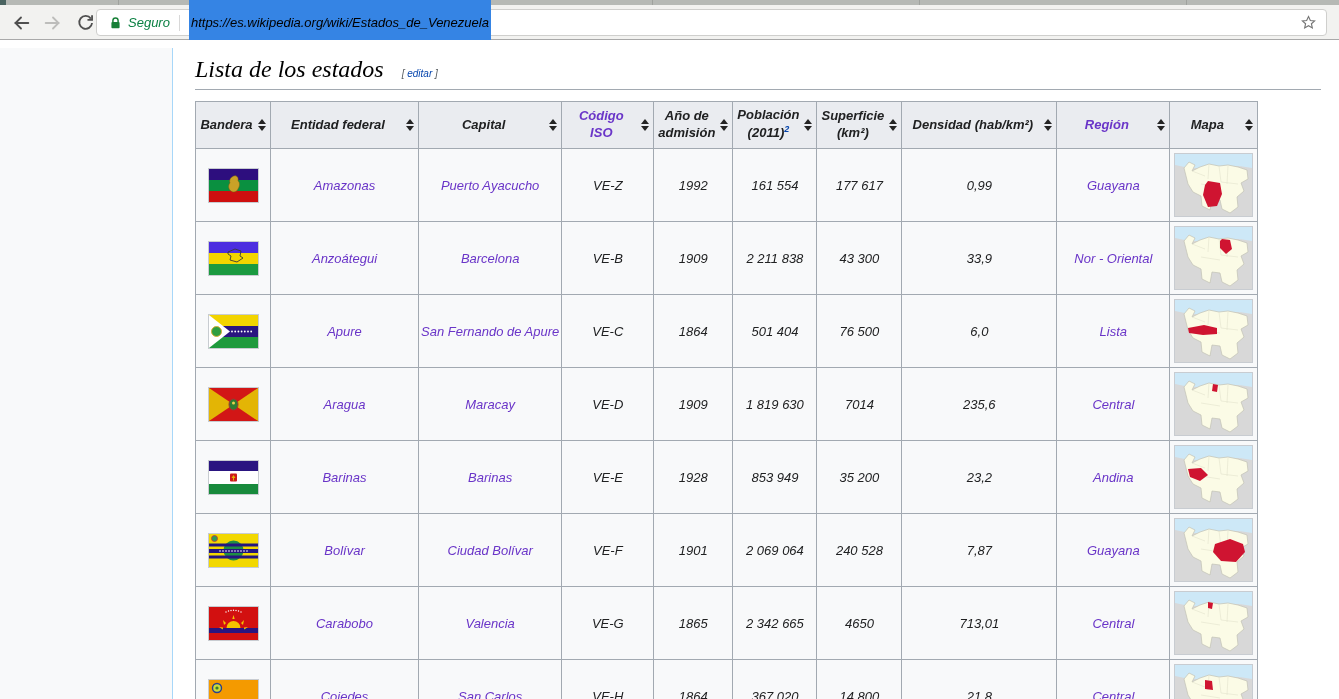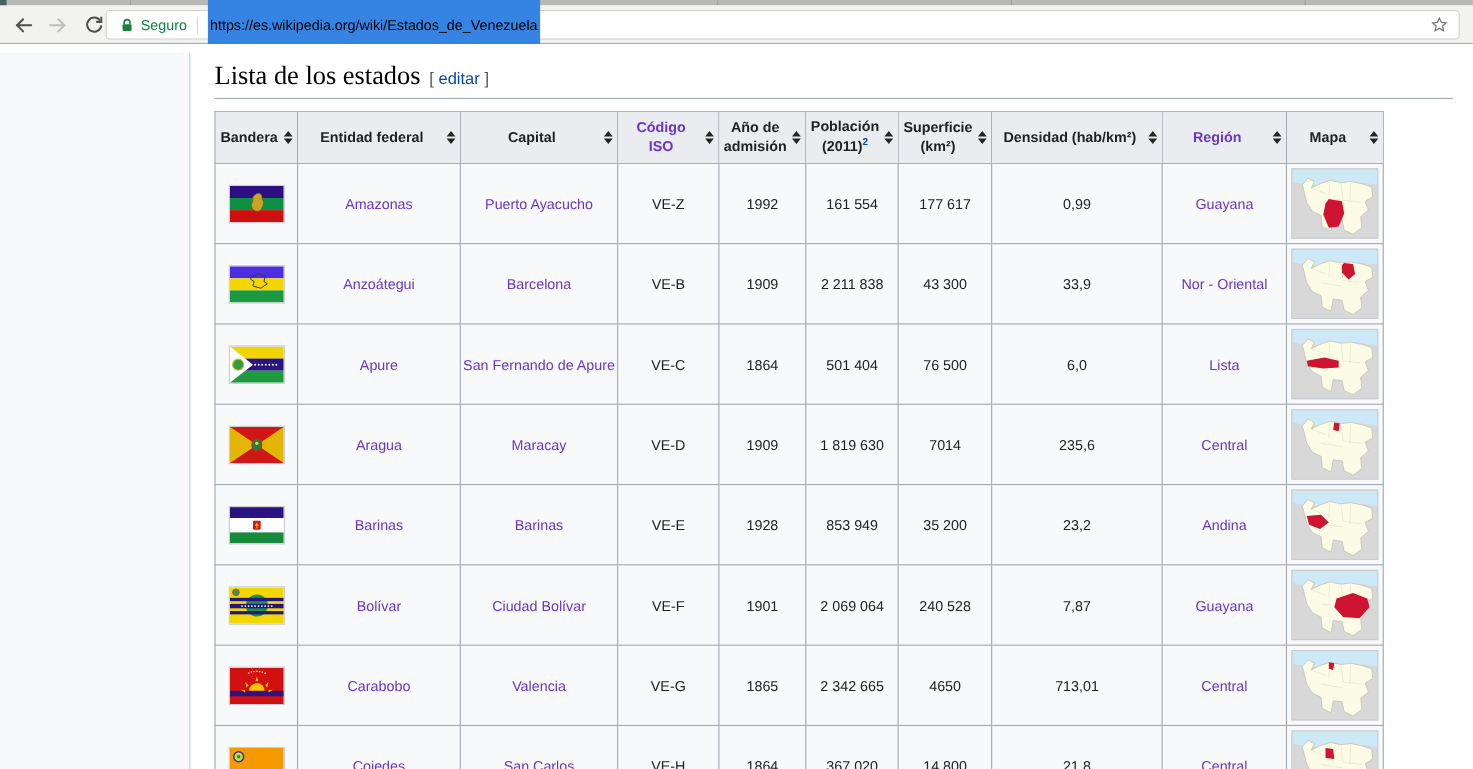--- a/index.html
+++ b/index.html
@@ -1,17 +1,17 @@
 <!DOCTYPE html>
 <html style="--visited-link: #6a35c8; --link: #0645ad; --secure-green: #0b8043; --selection-bg: #3584e4; --table-border: #a2a9b1; --header-bg: #eaecf0; --cell-bg: #f8f9fa; --map-bg: #d8d8d8;"><head>
 <meta charset="utf-8">
 <style>
   html,body{margin:0;padding:0;background:#fff;}
   .screen{position:relative;width:1339px;height:699px;overflow:hidden;
-          font-family:"Liberation Sans",sans-serif;background:#fff;}
+          font-family:"Liberation Sans",sans-serif;background:#fff;font-style:italic;}
 
   
   .tabstrip{position:absolute;top:0;left:0;right:0;height:5px;background:#b6b9b5;}
   .tab-corner{position:absolute;left:0;top:0;width:6px;height:5px;background:#4a6360;}
   .tab-sep{position:absolute;top:0;width:1px;height:5px;background:#9fa29e;}
   .toolbar{position:absolute;top:5px;left:0;right:0;height:34px;background:#f2f2f0;
            border-bottom:1px solid #a9a9a9;}
   .nav-btn{position:absolute;top:5px;width:26px;height:26px;display:flex;align-items:center;justify-content:center;}
   .omnibox{position:absolute;left:96px;right:12px;top:4px;height:25px;background:#fff;
            border:1px solid #cfcfcd;border-radius:4px;display:flex;align-items:center;font-size:13px;}
@@ -19,24 +19,24 @@
   .secure-label{color:var(--secure-green);margin-left:6px;}
   .omni-div{width:1px;height:16px;background:#d8d8d8;margin:0 9px;}
   .url-sel{background:var(--selection-bg);color:#000000;padding:17px 2px;white-space:nowrap;}
   .star-btn{margin-left:auto;margin-right:9px;display:flex;align-items:center;}
 
   
   .page{position:absolute;top:40px;left:0;right:0;bottom:0;background:#fff;}
   .sidebar-band{position:absolute;left:0;top:8px;width:172px;bottom:0;background:#f8f9fa;
                 border-right:1px solid #a7d7f9;}
   .content{position:absolute;left:173px;top:0;right:0;bottom:0;}
-  .heading-row{margin:16px 0 0 22px;display:flex;align-items:baseline;gap:8px;}
+  .heading-row{margin:16px 0 0 22px;display:flex;align-items:baseline;gap:18px;}
   .heading-row h1{margin:0;font-family:"Liberation Serif",serif;font-weight:400;
                   font-size:24px;color:#000;}
-  .edit-section{font-size:15px;}
+  .edit-section{font-size:10px;}
   .edit-bracket{color:#54595d;}
   .edit-link{color:var(--link);cursor:pointer;}
   .heading-rule{height:0;border-bottom:1px solid #a2a9b1;margin-left:22px;width:1126px;margin-top:6px;}
 
   
   table.wikitable{border-collapse:collapse;margin:11px 0 0 22px;background:var(--cell-bg);
                   font-size:13px;color:#202122;table-layout:fixed;}
   .wikitable th,.wikitable td{border:1px solid var(--table-border);text-align:center;vertical-align:middle;}
   .wikitable th{background:var(--header-bg);font-weight:bold;height:42px;position:relative;
                 padding:2px 17px 2px 4px;line-height:1.3;cursor:pointer;}

